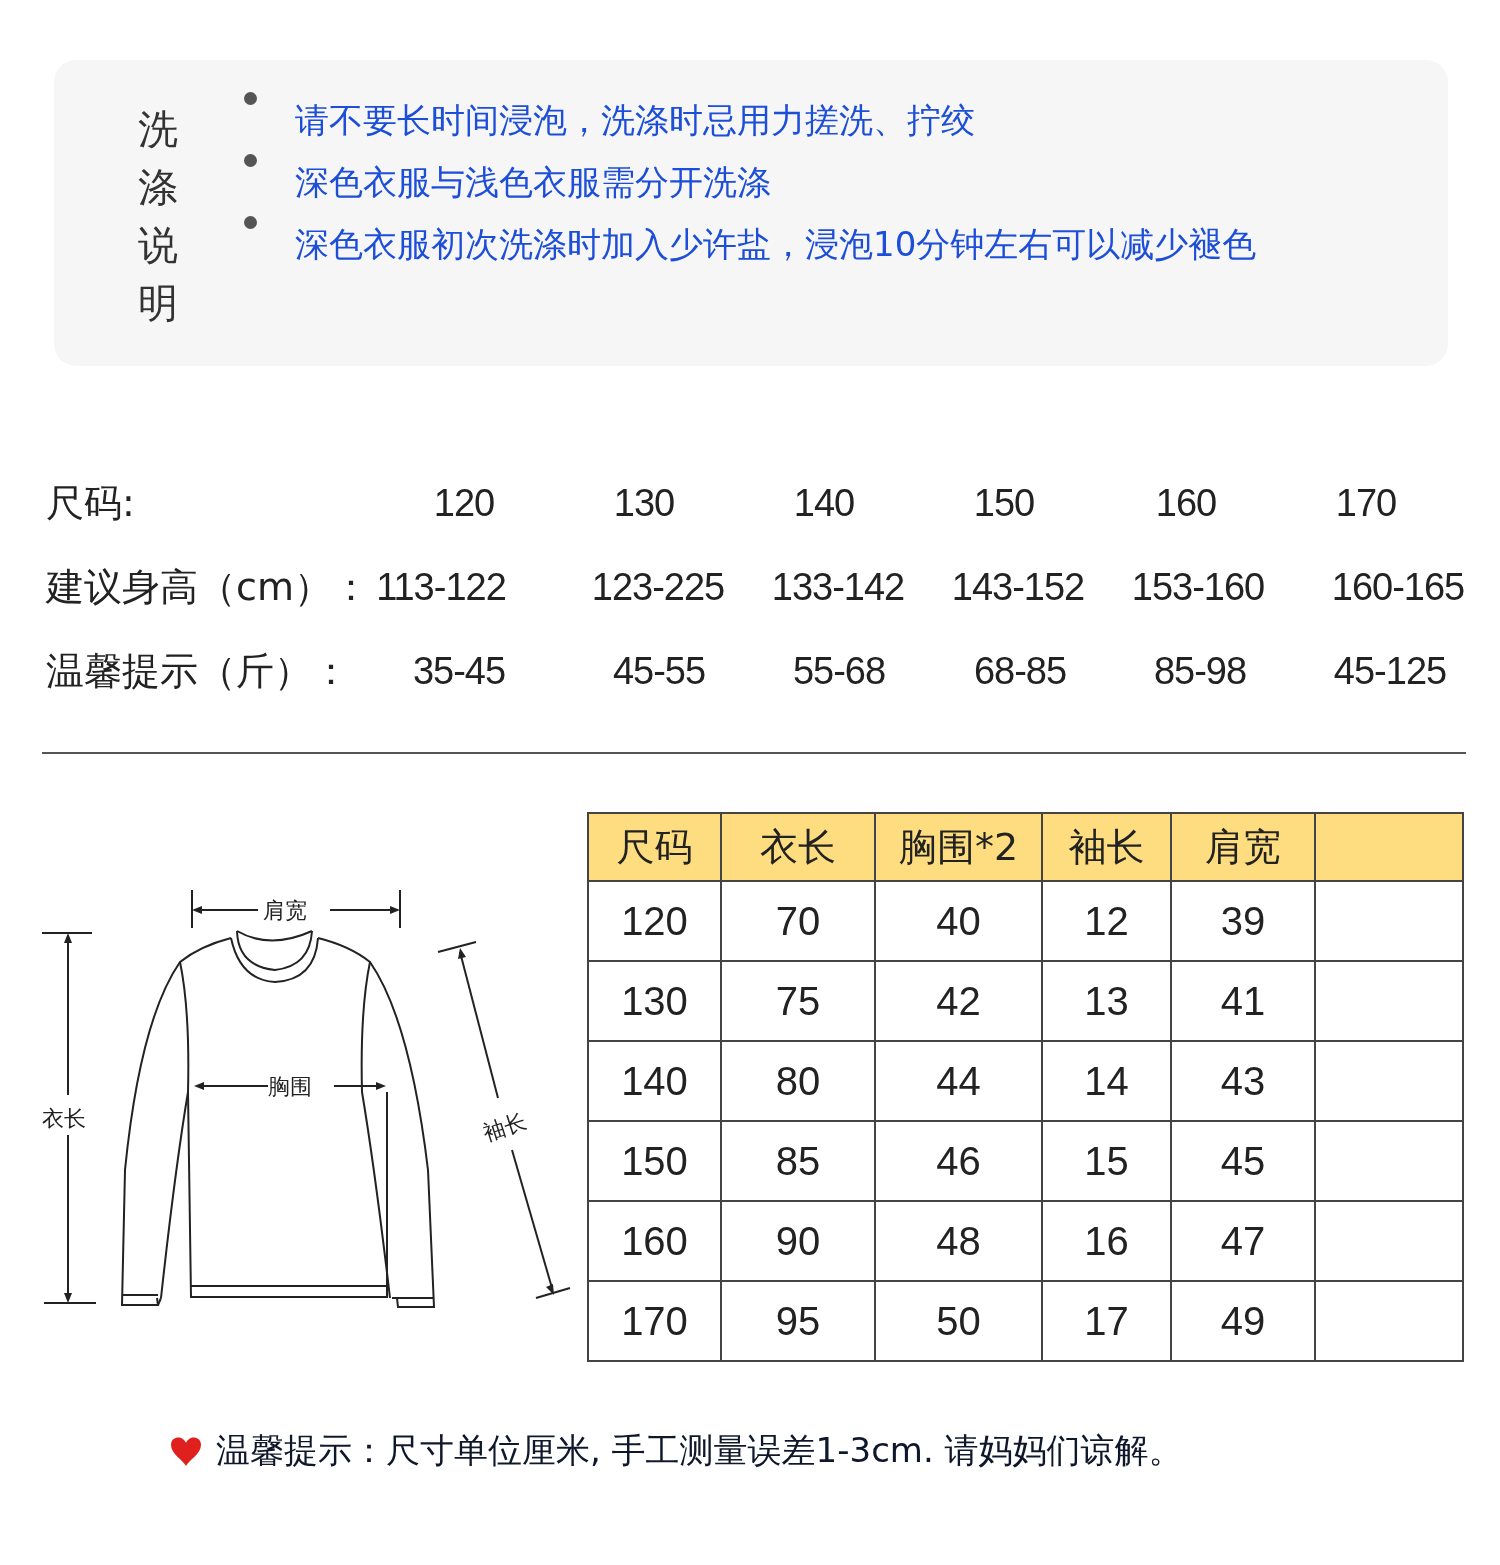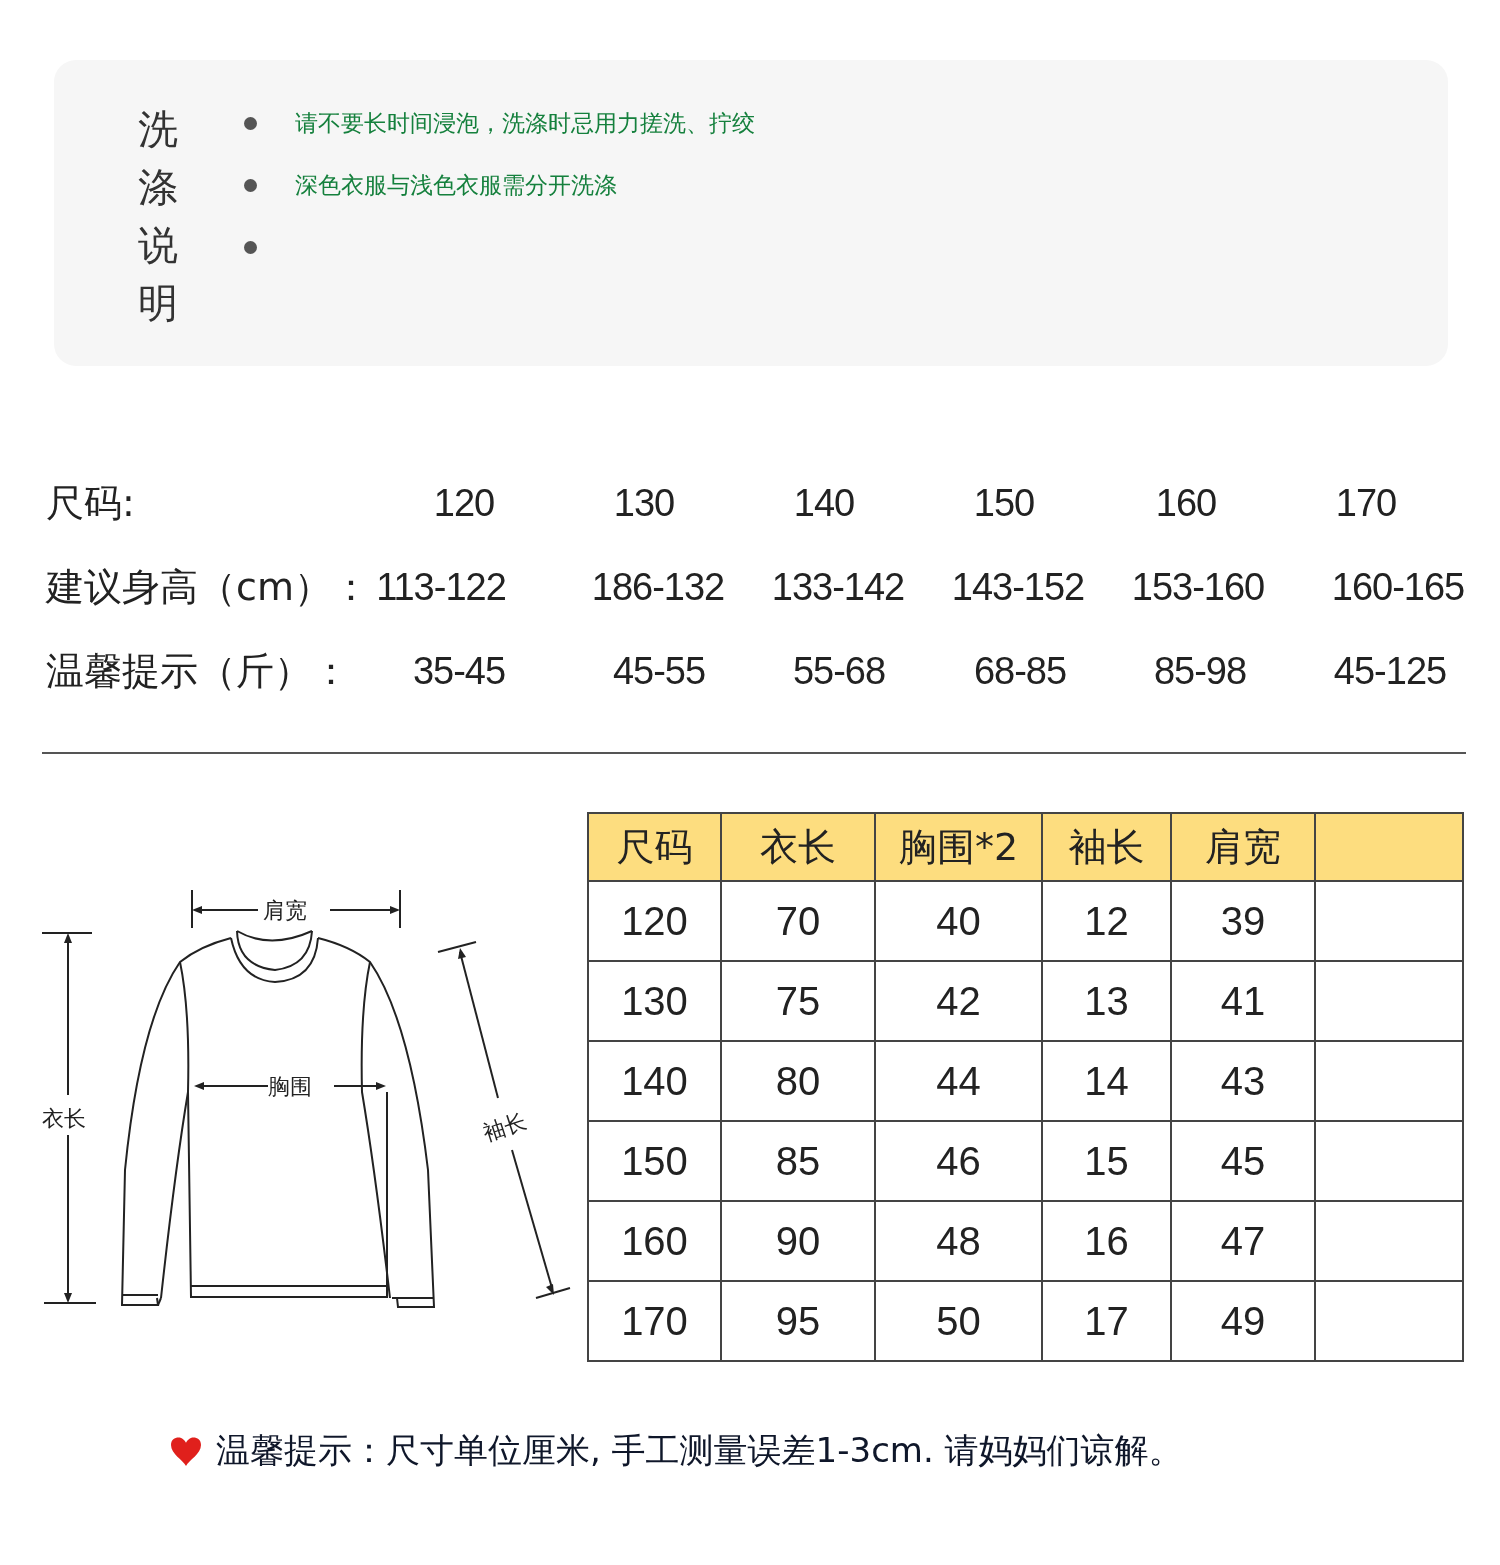--- a/index.html
+++ b/index.html
@@ -11,22 +11,22 @@
       position: absolute; left: 54px; top: 60px; width: 1394px; height: 306px;
       background: #f6f6f6; border-radius: 22px;
     }
     .wash-title {
       position: absolute; left: 138px; top: 100px; width: 44px;
       font-size: 40px; line-height: 58px; color: #333;
     }
     .wash-title span { display: block; }
     .wash-list { position: absolute; left: 244px; top: 92px; margin: 0; padding: 0; list-style: none; }
     .wash-list li {
-      height: 62px; line-height: 56px; font-size: 23px; color: #15803d;
-      display: flex; align-items: center; white-space: nowrap;
+      height: 62px; line-height: 56px; font-size: 34px; color: #1d4ed8;
+      display: flex; align-items: flex-start; white-space: nowrap;
     }
     .wash-list .dot {
       width: 13px; height: 13px; border-radius: 50%; background: #555;
       margin-right: 38px; flex: 0 0 auto;
     }
 
     .size-grid { position: absolute; left: 46px; top: 478px; }
     .size-row { position: relative; height: 84px; }
     .size-row .lbl {
       position: absolute; left: 0; top: 0; font-size: 38px; color: #222; white-space: nowrap;
@@ -79,37 +79,38 @@
   <li>
       <span class="dot"></span>
       <span>请不要长时间浸泡，洗涤时忌用力搓洗、拧绞</span>
     </li>
   <li>
       <span class="dot"></span>
       <span>深色衣服与浅色衣服需分开洗涤</span>
     </li>
   <li>
       <span class="dot"></span>
+      <span>深色衣服初次洗涤时加入少许盐，浸泡10分钟左右可以减少褪色</span>
     </li>
 </ul>
 
 <div class="size-grid">
   <div class="size-row">
     <span class="lbl">尺码:</span>
     <span class="val" style="left:418px">120</span>
     <span class="val" style="left:598px">130</span>
     <span class="val" style="left:778px">140</span>
     <span class="val" style="left:958px">150</span>
     <span class="val" style="left:1140px">160</span>
     <span class="val" style="left:1320px">170</span>
   </div>
   <div class="size-row">
     <span class="lbl">建议身高（cm）：</span>
     <span class="val" style="left:395px">113-122</span>
-    <span class="val" style="left:612px">186-132</span>
+    <span class="val" style="left:612px">123-225</span>
     <span class="val" style="left:792px">133-142</span>
     <span class="val" style="left:972px">143-152</span>
     <span class="val" style="left:1152px">153-160</span>
     <span class="val" style="left:1352px">160-165</span>
   </div>
   <div class="size-row">
     <span class="lbl">温馨提示（斤）：</span>
     <span class="val" style="left:413px">35-45</span>
     <span class="val" style="left:613px">45-55</span>
     <span class="val" style="left:793px">55-68</span>

